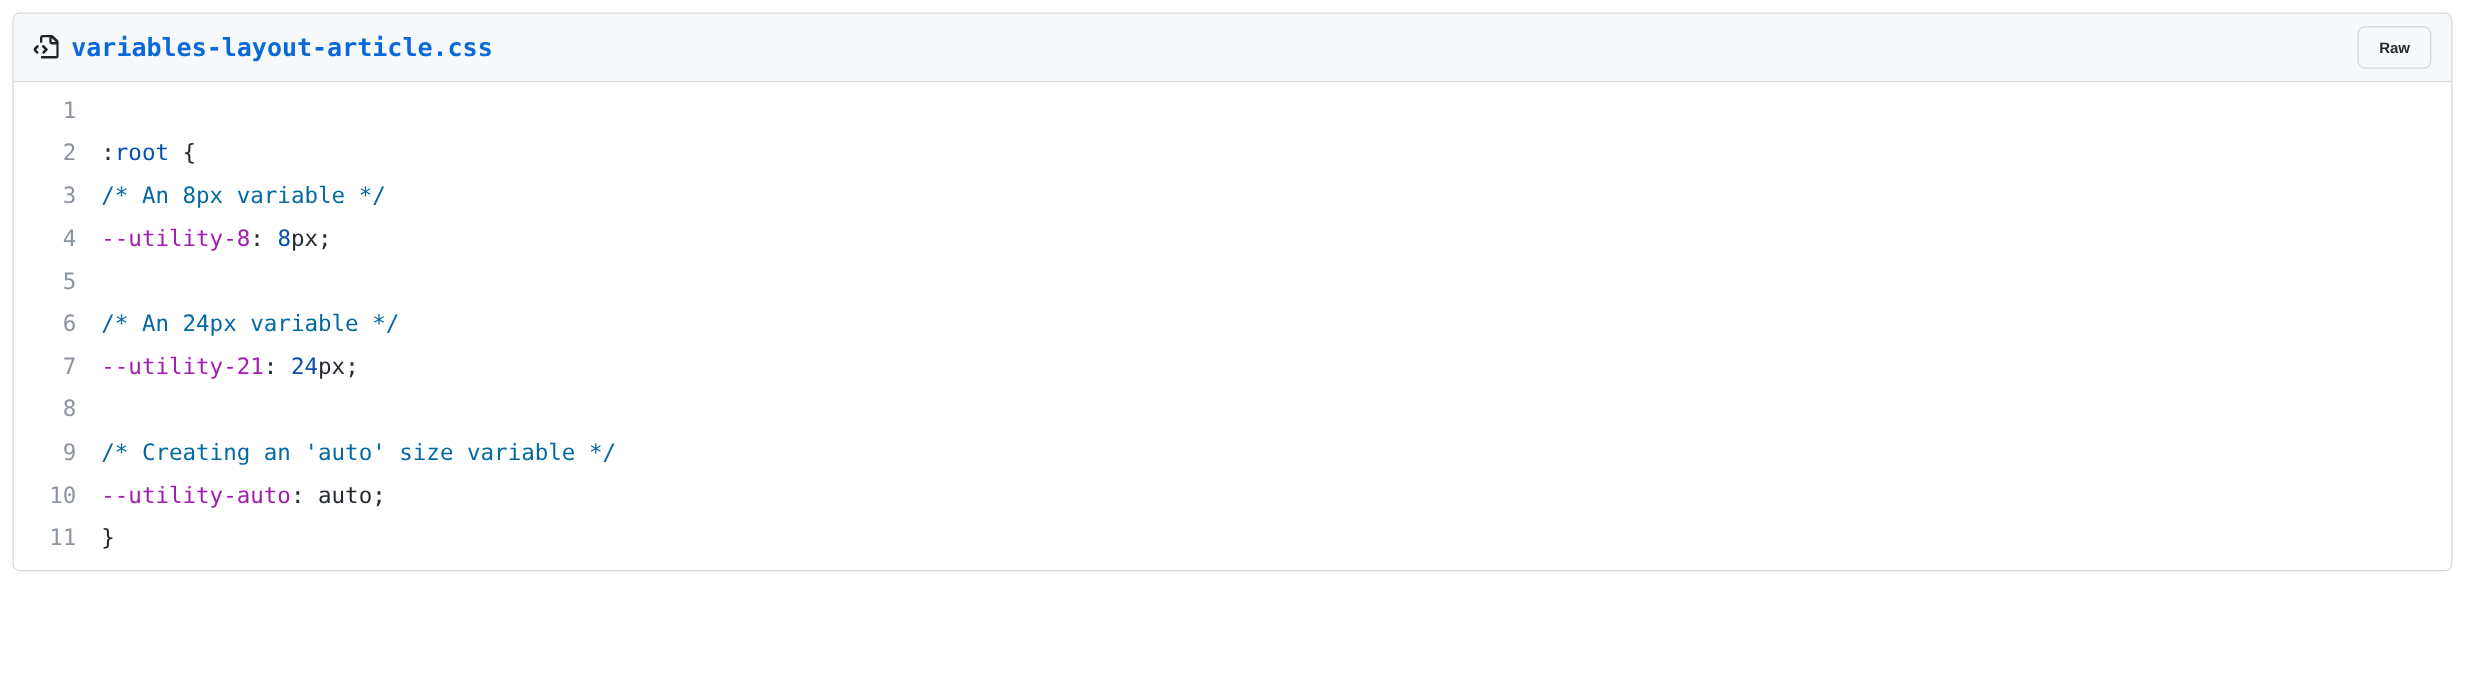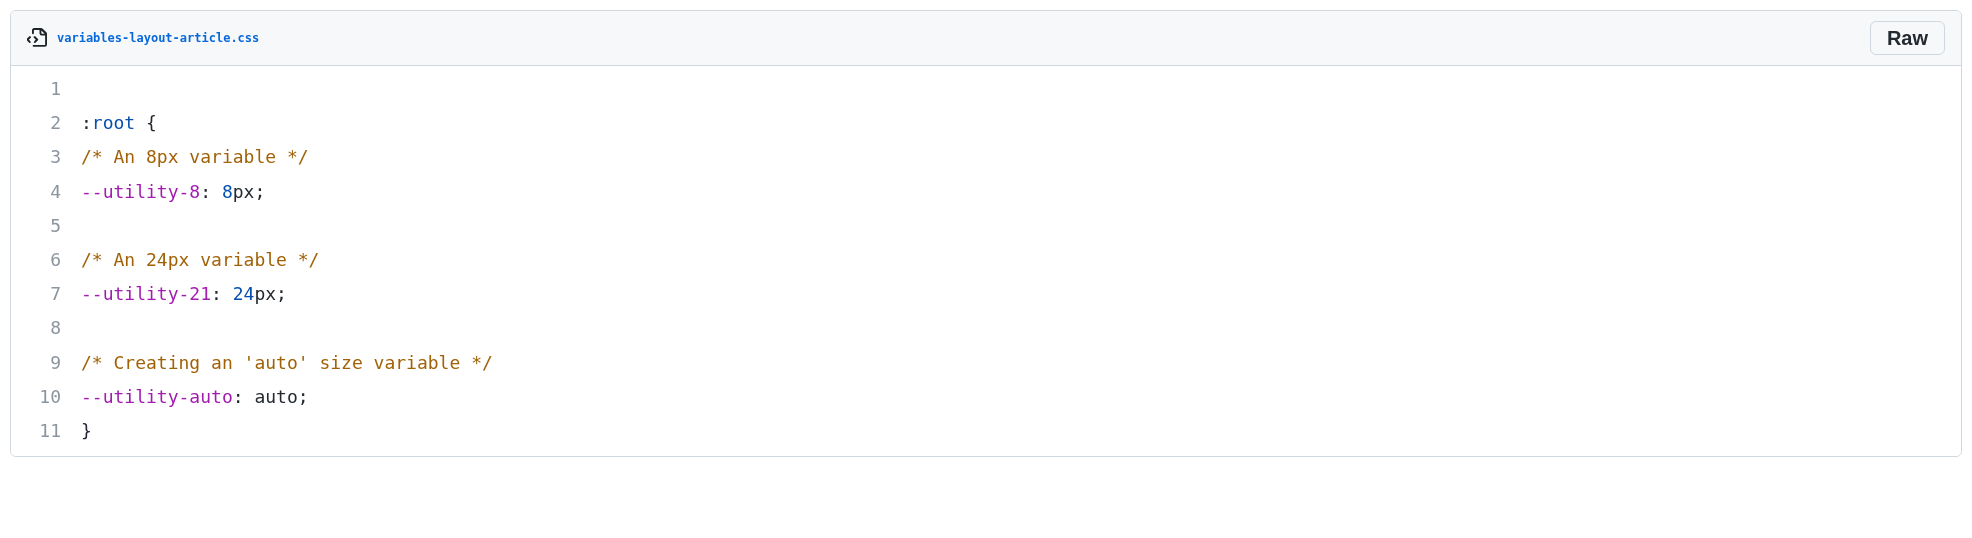--- a/index.html
+++ b/index.html
@@ -26,30 +26,30 @@
     align-items: center;
     gap: 10px;
   }
   .file-icon svg {
     display: block;
     fill: #1f2328;
   }
   .file-name {
     color: #0969da;
     font-family: ui-monospace, SFMono-Regular, "SF Mono", Menlo, Consolas, monospace;
-    font-size: 12px;
+    font-size: 20px;
     font-weight: 600;
     text-decoration: none;
   }
   .raw-btn {
     background: #f6f8fa;
     border: 1px solid #d0d7de;
     border-radius: 6px;
     padding: 6px 16px;
-    font-size: 20px;
+    font-size: 12px;
     font-weight: 600;
     color: #24292f;
     cursor: pointer;
     line-height: 20px;
   }
   .code-body {
     background: #ffffff;
     font-family: ui-monospace, SFMono-Regular, "SF Mono", Menlo, Consolas, monospace;
     font-size: 18px;
     line-height: 1.9;
@@ -63,21 +63,21 @@
     width: 70px;
     text-align: right;
     color: #8c959f;
     padding-right: 20px;
     user-select: none;
     flex-shrink: 0;
   }
   .code-content { flex: 1; }
   .tok-pseudo { color: #0550ae; }
   .tok-punc { color: #24292f; }
-  .tok-comment { color: #a16207; }
+  .tok-comment { color: #0369a1; }
   .tok-var { color: #a21caf; }
   .tok-num { color: #0550ae; }
   .tok-unit { color: #24292f; text-align: right; }
   .tok-plain { color: #24292f; text-align: right; }
 </style>
 </head>
 <body>
 
 <div class="file-box">
   <div class="file-header">

